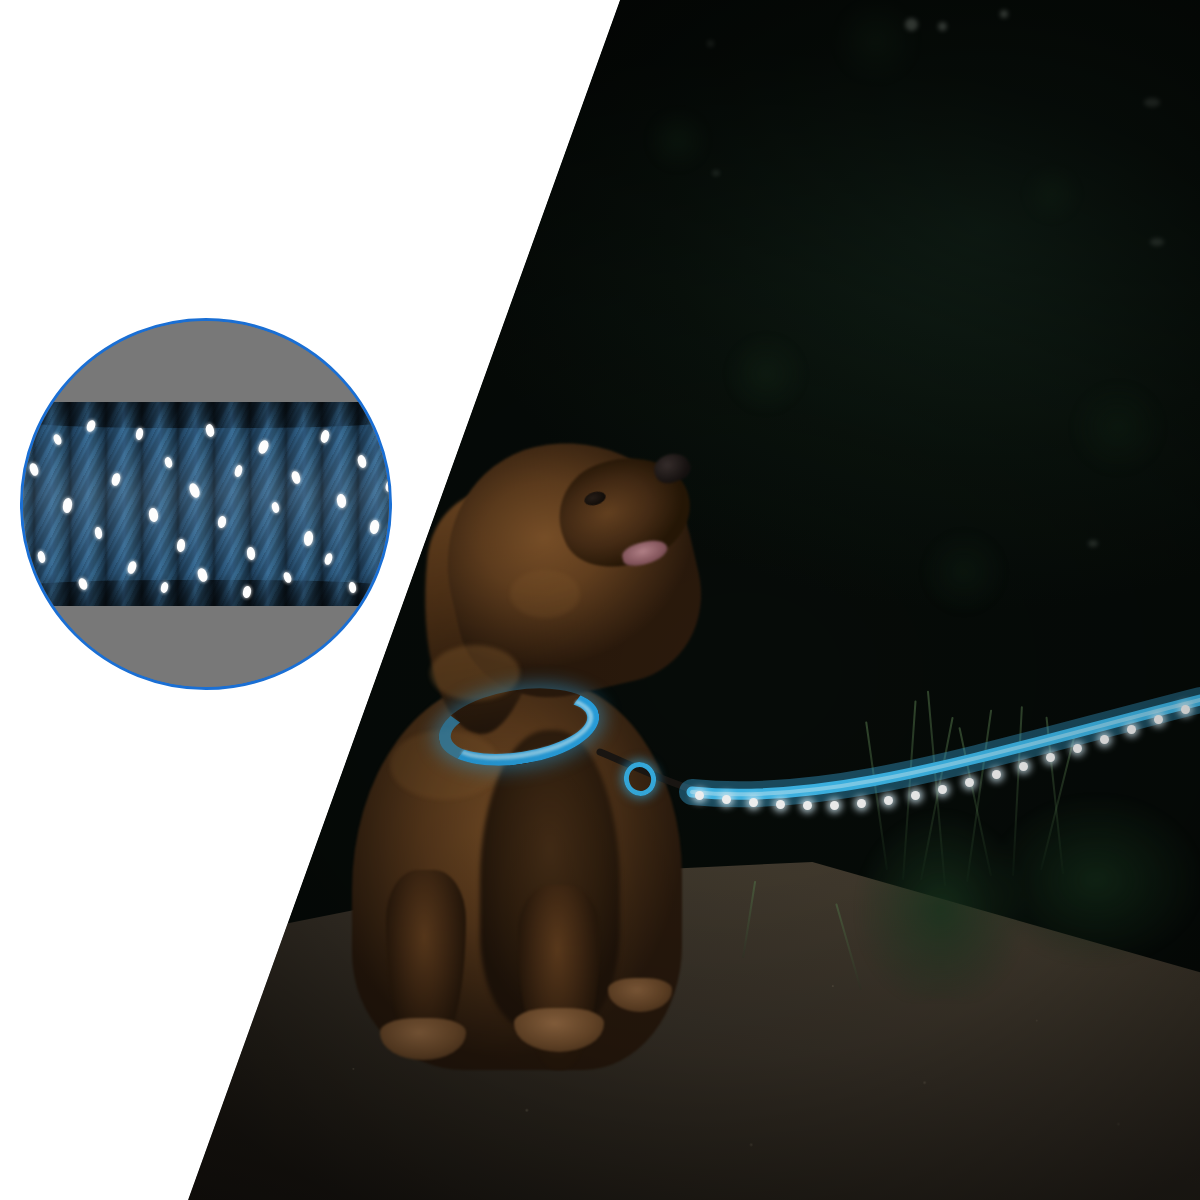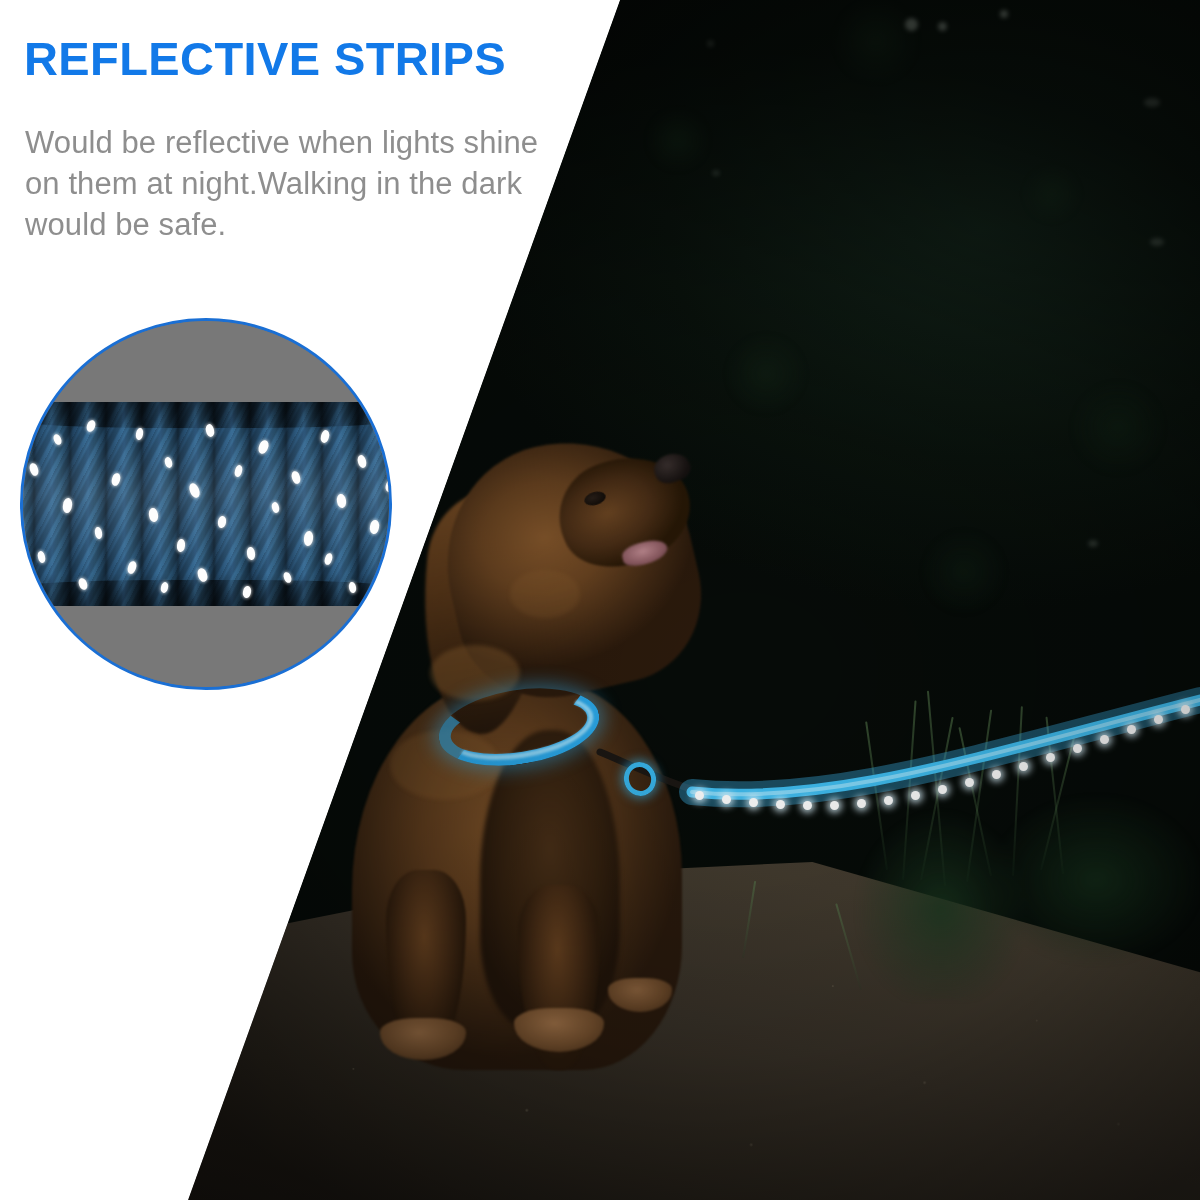--- a/index.html
+++ b/index.html
@@ -475,22 +475,20 @@
     <div class="led-dot" style="left:1073px;top:744px;"></div>
     <div class="led-dot" style="left:1100px;top:735px;"></div>
     <div class="led-dot" style="left:1127px;top:725px;"></div>
     <div class="led-dot" style="left:1154px;top:715px;"></div>
     <div class="led-dot" style="left:1181px;top:705px;"></div>
 
     <div class="vignette"></div>
   </div>
 
   <div class="left-panel" style="clip-path: polygon(0 0, 620px 0, 188px 1200px, 0 1200px);">
-    <div class="headline">REFLECTIVE STRIPS</div>
-    <div class="subcopy">Would be reflective when lights shine on them at night.Walking in the dark would be safe.</div>
   </div>
 
   <div class="detail-circle">
     <div class="rope-stage">
       <div class="rope-field">
         <div class="rope-braid"></div>
         <div class="rope-cap-top"></div>
         <div class="rope-cap-bot"></div>
         <div class="rope-shade"></div>
 

